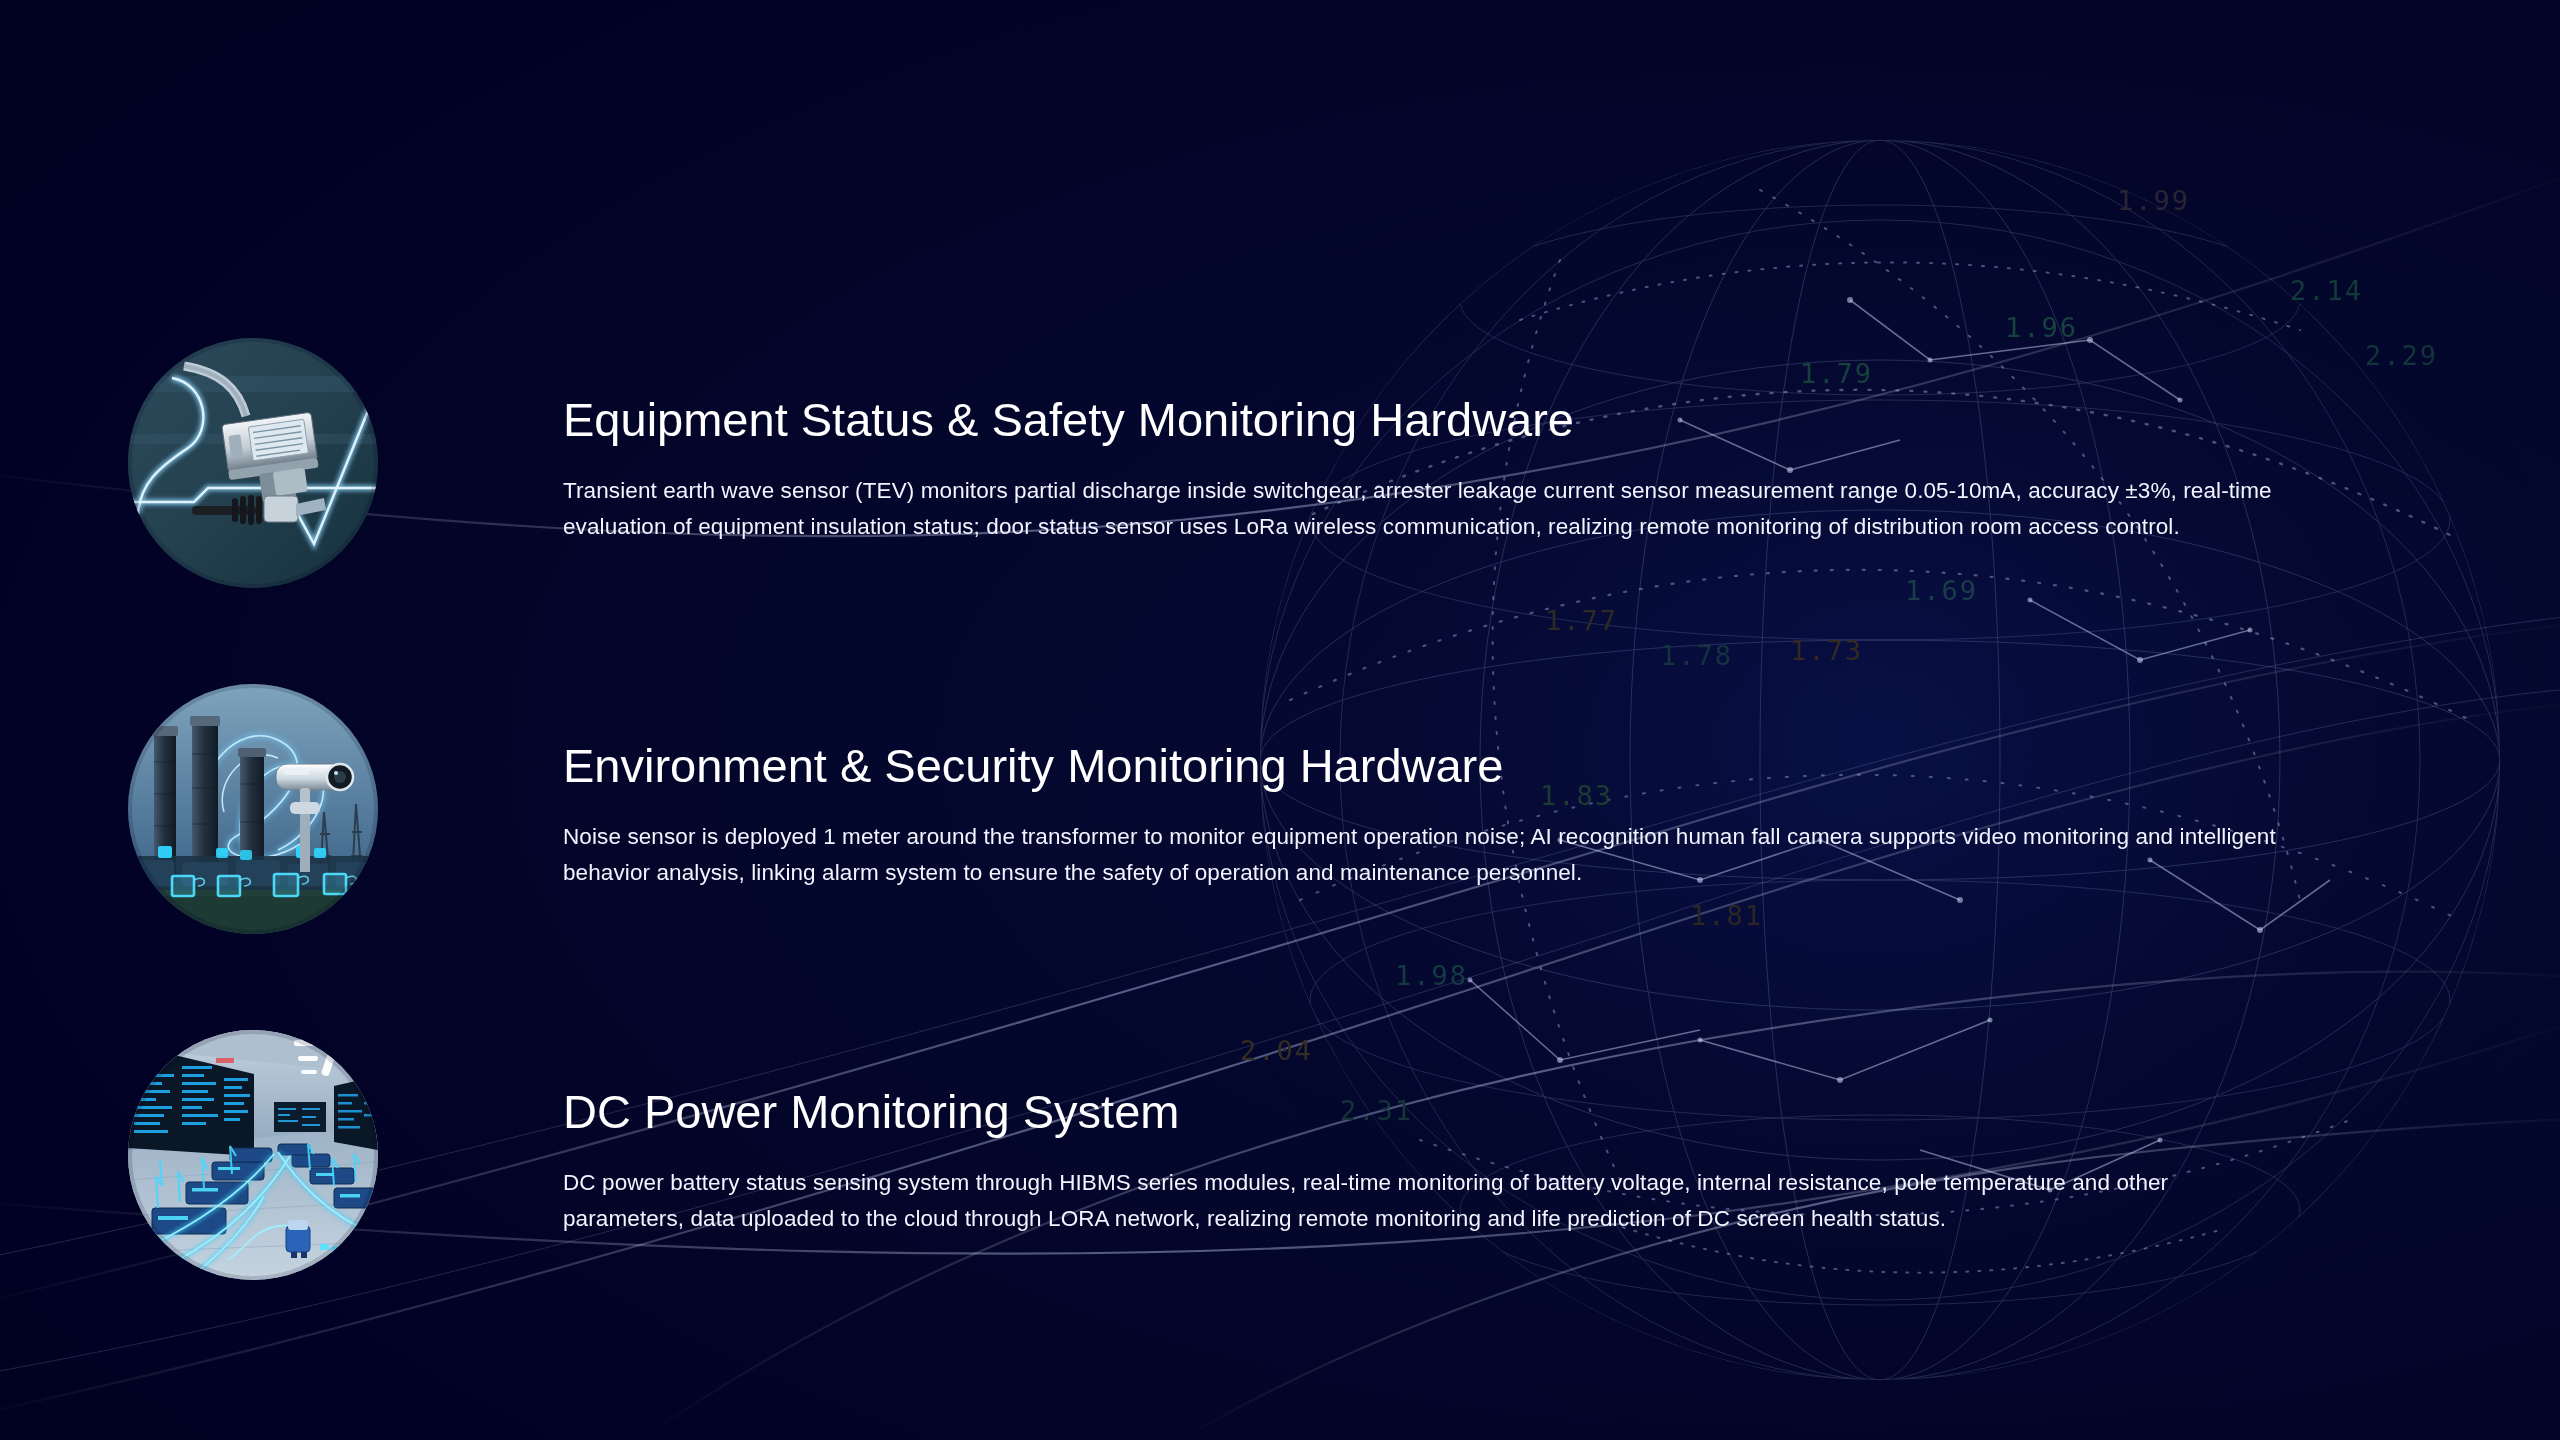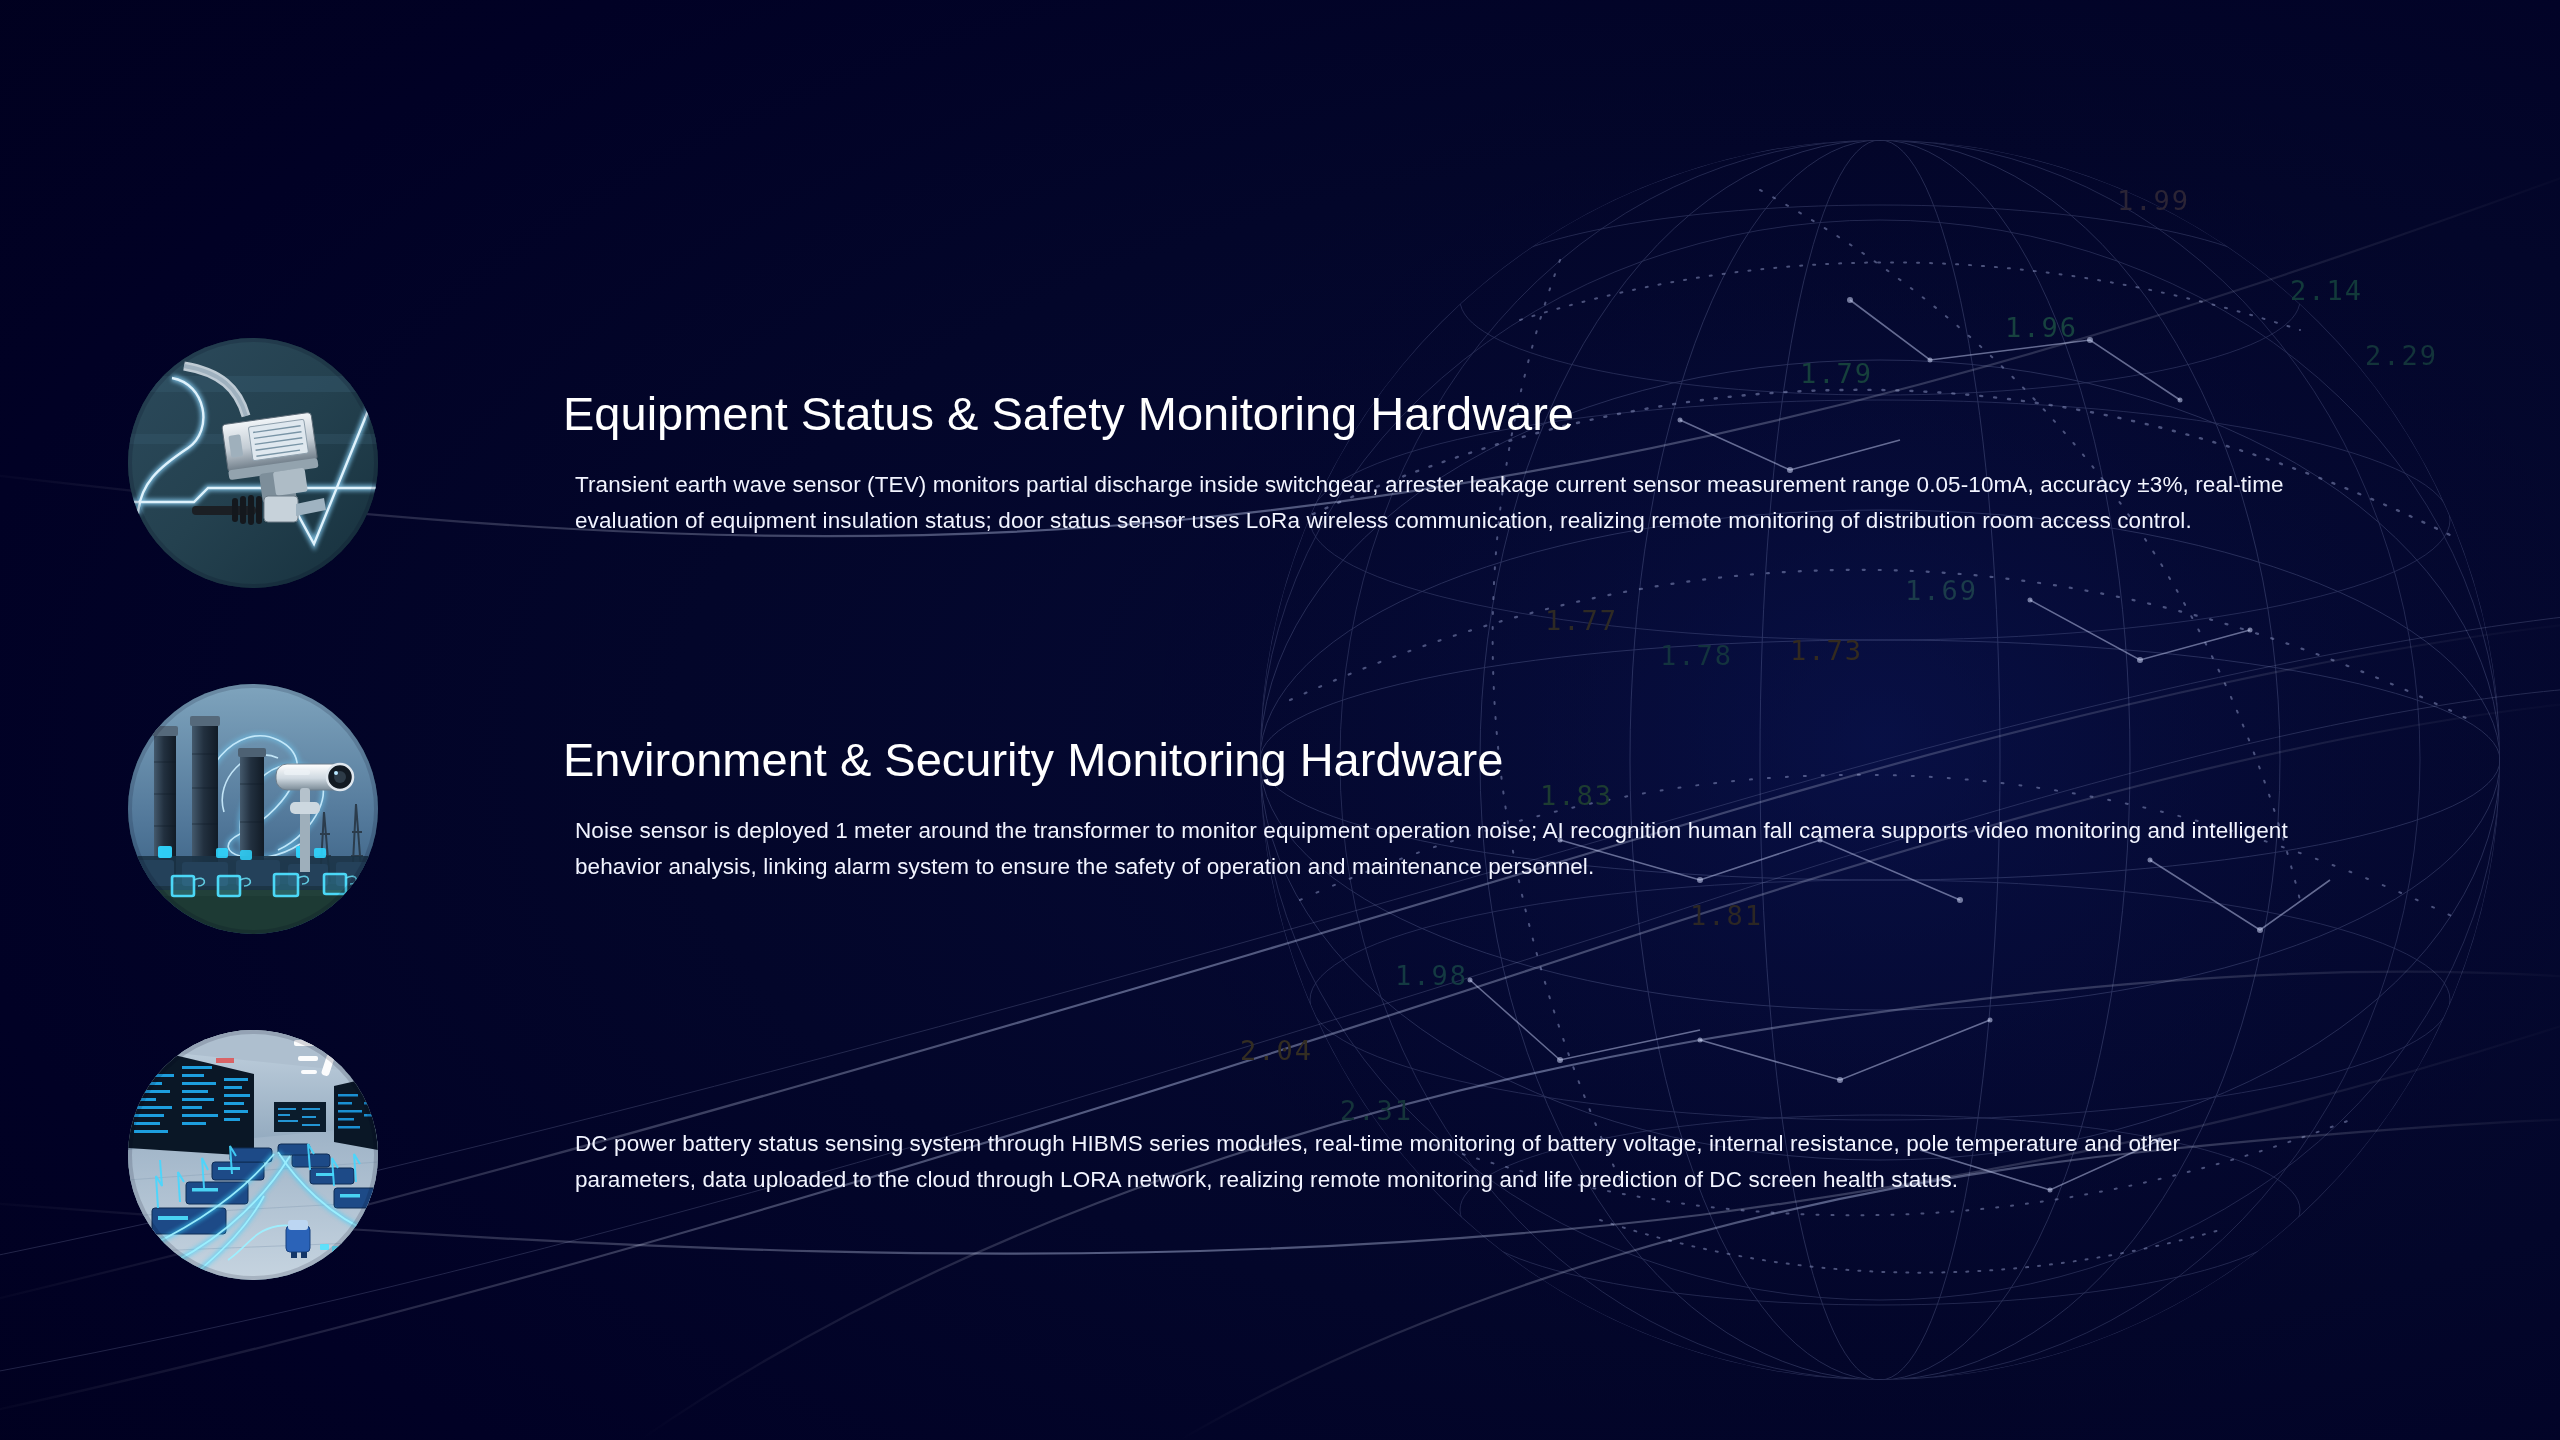--- a/index.html
+++ b/index.html
@@ -88,21 +88,21 @@
     color: #ffffff;
     margin: 0 0 26px 0;
     white-space: nowrap;
   }
 
   .section-text {
     font-size: 22.5px;
     line-height: 1.62;
     color: #f2f4ff;
     max-width: 1720px;
-    margin: 12px;
+    margin: 0;
     letter-spacing: 0.1px;
   }
 
   
   .art { position: absolute; inset: 0; width: 100%; height: 100%; display: block; }
 </style>
 </head>
 <body>
 
 <div id="slide">
@@ -557,18 +557,19 @@
             </g>
             <g fill="#4fe3ff" opacity="0.85">
               <rect x="192" y="214" width="9" height="6" rx="1"></rect>
               <rect x="204" y="216" width="9" height="6" rx="1"></rect>
             </g>
             <circle cx="125" cy="125" r="124" fill="none" stroke="#000018" stroke-width="6" opacity="0.15"></circle>
           </svg>
         </div>
       </div>
       <div class="section-body">
+        <h2 class="section-title">DC Power Monitoring System</h2>
         <p class="section-text">DC power battery status sensing system through HIBMS series modules, real-time monitoring of battery voltage, internal resistance, pole temperature and other parameters, data uploaded to the cloud through LORA network, realizing remote monitoring and life prediction of DC screen health status.</p>
       </div>
     </div>
 
   </div>
 </div>
 
 </body></html>

